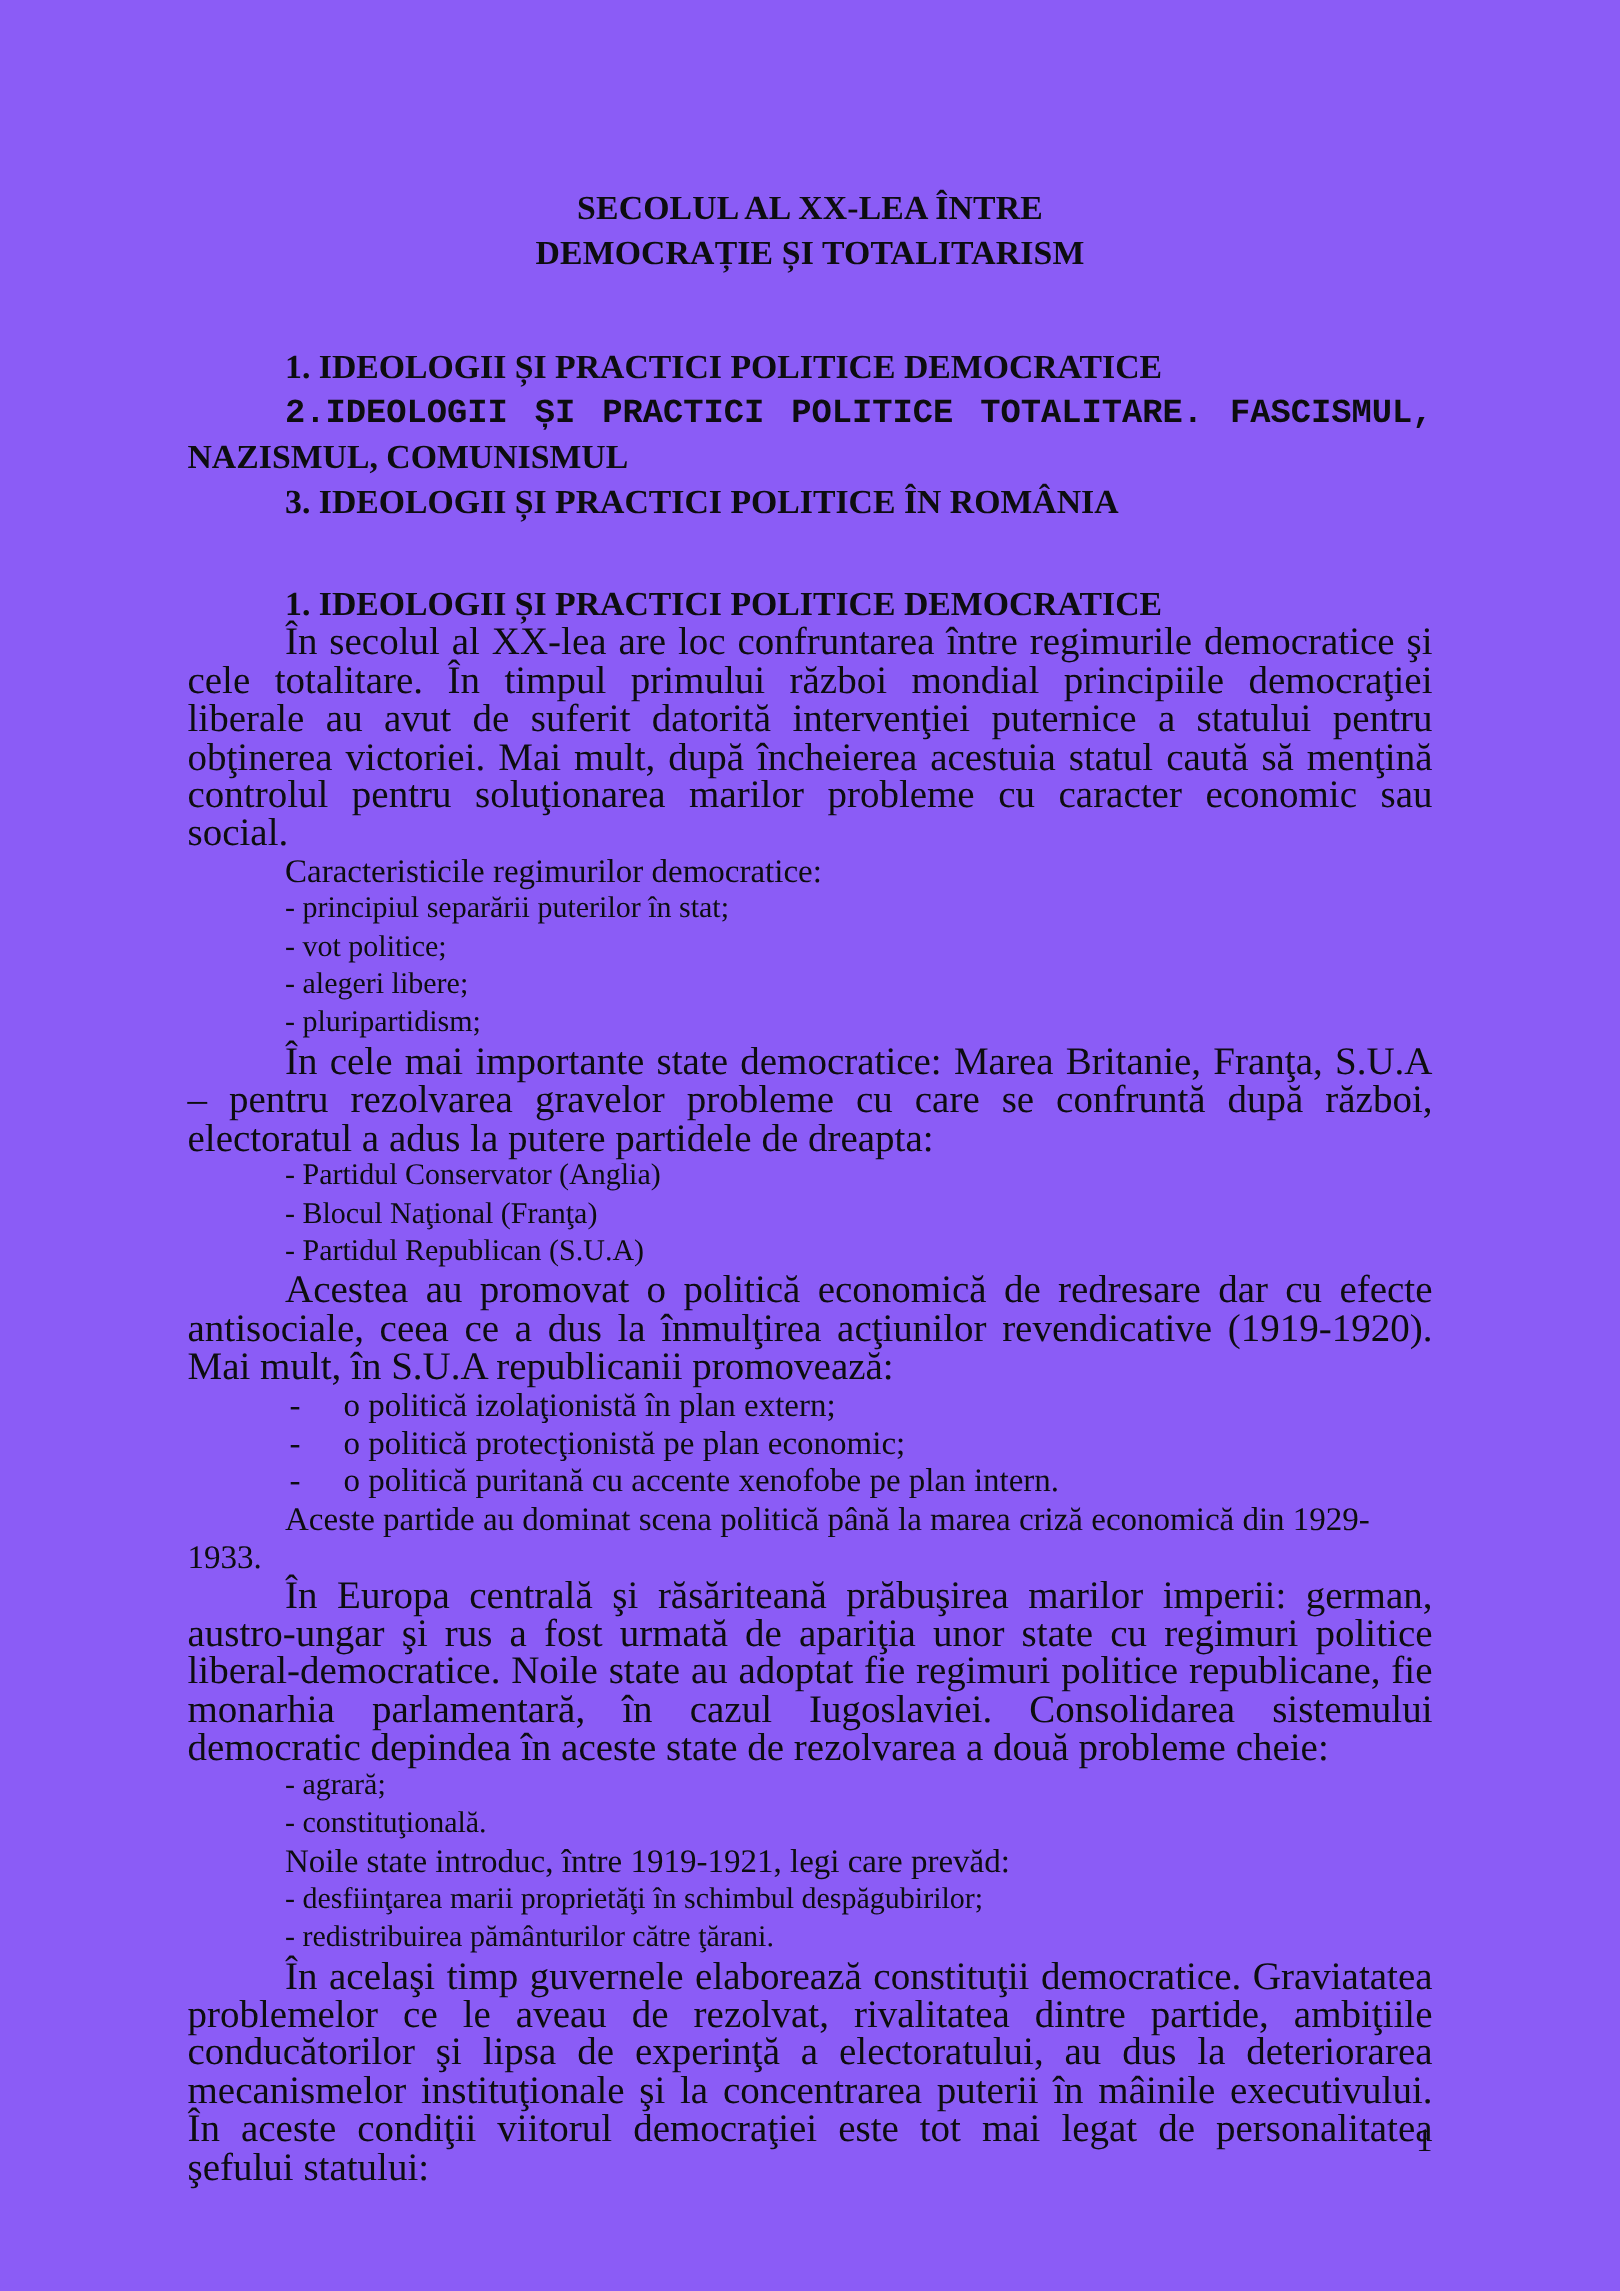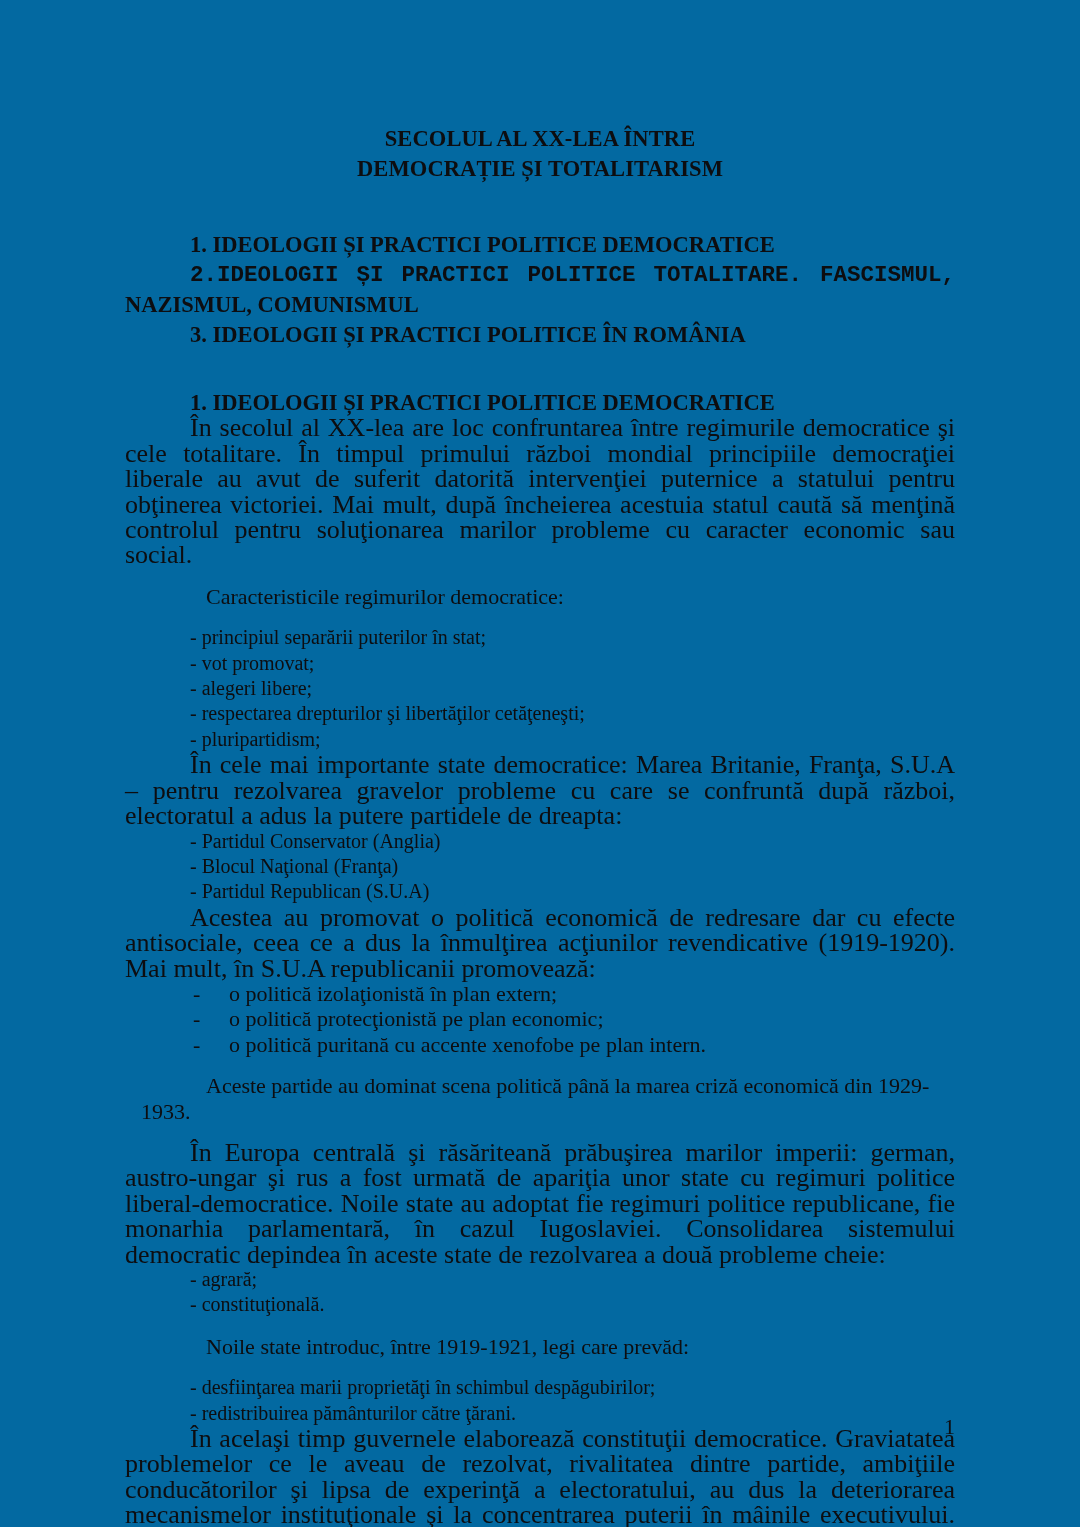--- a/index.html
+++ b/index.html
@@ -5,21 +5,21 @@
 <style>
   html, body {
     margin: 0;
     padding: 0;
     background: #ffffff;
   }
   .page {
     position: relative;
     width: 1080px;
     height: 1527px;
-    background: #0369a1;
+    background: #8b5cf6;
     margin: 0 auto;
     overflow: hidden;
     box-sizing: border-box;
     font-family: "Liberation Serif", "DejaVu Serif", serif;
     color: #0d0d10;
   }
   .content {
     position: absolute;
     left: 125px;
     top: 0;
@@ -76,21 +76,21 @@
   }
   h2.section-head {
     margin: 0;
     font-size: 22.5px;
     font-weight: bold;
     line-height: 25.4px;
     text-indent: 65px;
     text-align: left;
   }
   .lead {
-    margin: 16px;
+    margin: 0;
     font-size: 22px;
     line-height: 25.4px;
     text-indent: 65px;
     text-align: left;
   }
   ul.dash-list {
     list-style: none;
     margin: 0;
     padding: 0;
   }
@@ -155,23 +155,22 @@
     <div class="body-block">
 
       <h2 class="section-head">1. IDEOLOGII ȘI PRACTICI POLITICE DEMOCRATICE</h2>
 
       <p class="para last-line-left">În secolul al XX-lea are loc confruntarea între regimurile democratice şi cele totalitare. În timpul primului război mondial principiile democraţiei liberale au avut de suferit datorită intervenţiei puternice a statului pentru obţinerea victoriei. Mai mult, după încheierea acestuia statul caută să menţină controlul pentru soluţionarea marilor probleme cu caracter economic sau social.</p>
 
       <p class="lead">Caracteristicile regimurilor democratice:</p>
 
       <ul class="dash-list">
         <li>- principiul separării puterilor în stat;</li>
-        <li>- vot promovat;</li>
+        <li>- vot politice;</li>
         <li>- alegeri libere;</li>
-        <li>- respectarea drepturilor şi libertăţilor cetăţeneşti;</li>
         <li>- pluripartidism;</li>
       </ul>
 
       <p class="para last-line-left">În cele mai importante state democratice: Marea Britanie, Franţa, S.U.A – pentru rezolvarea gravelor probleme cu care se confruntă după război, electoratul a adus la putere partidele de dreapta:</p>
 
       <ul class="dash-list">
         <li>- Partidul Conservator (Anglia)</li>
         <li>- Blocul Naţional (Franţa)</li>
         <li>- Partidul Republican (S.U.A)</li>
       </ul>

